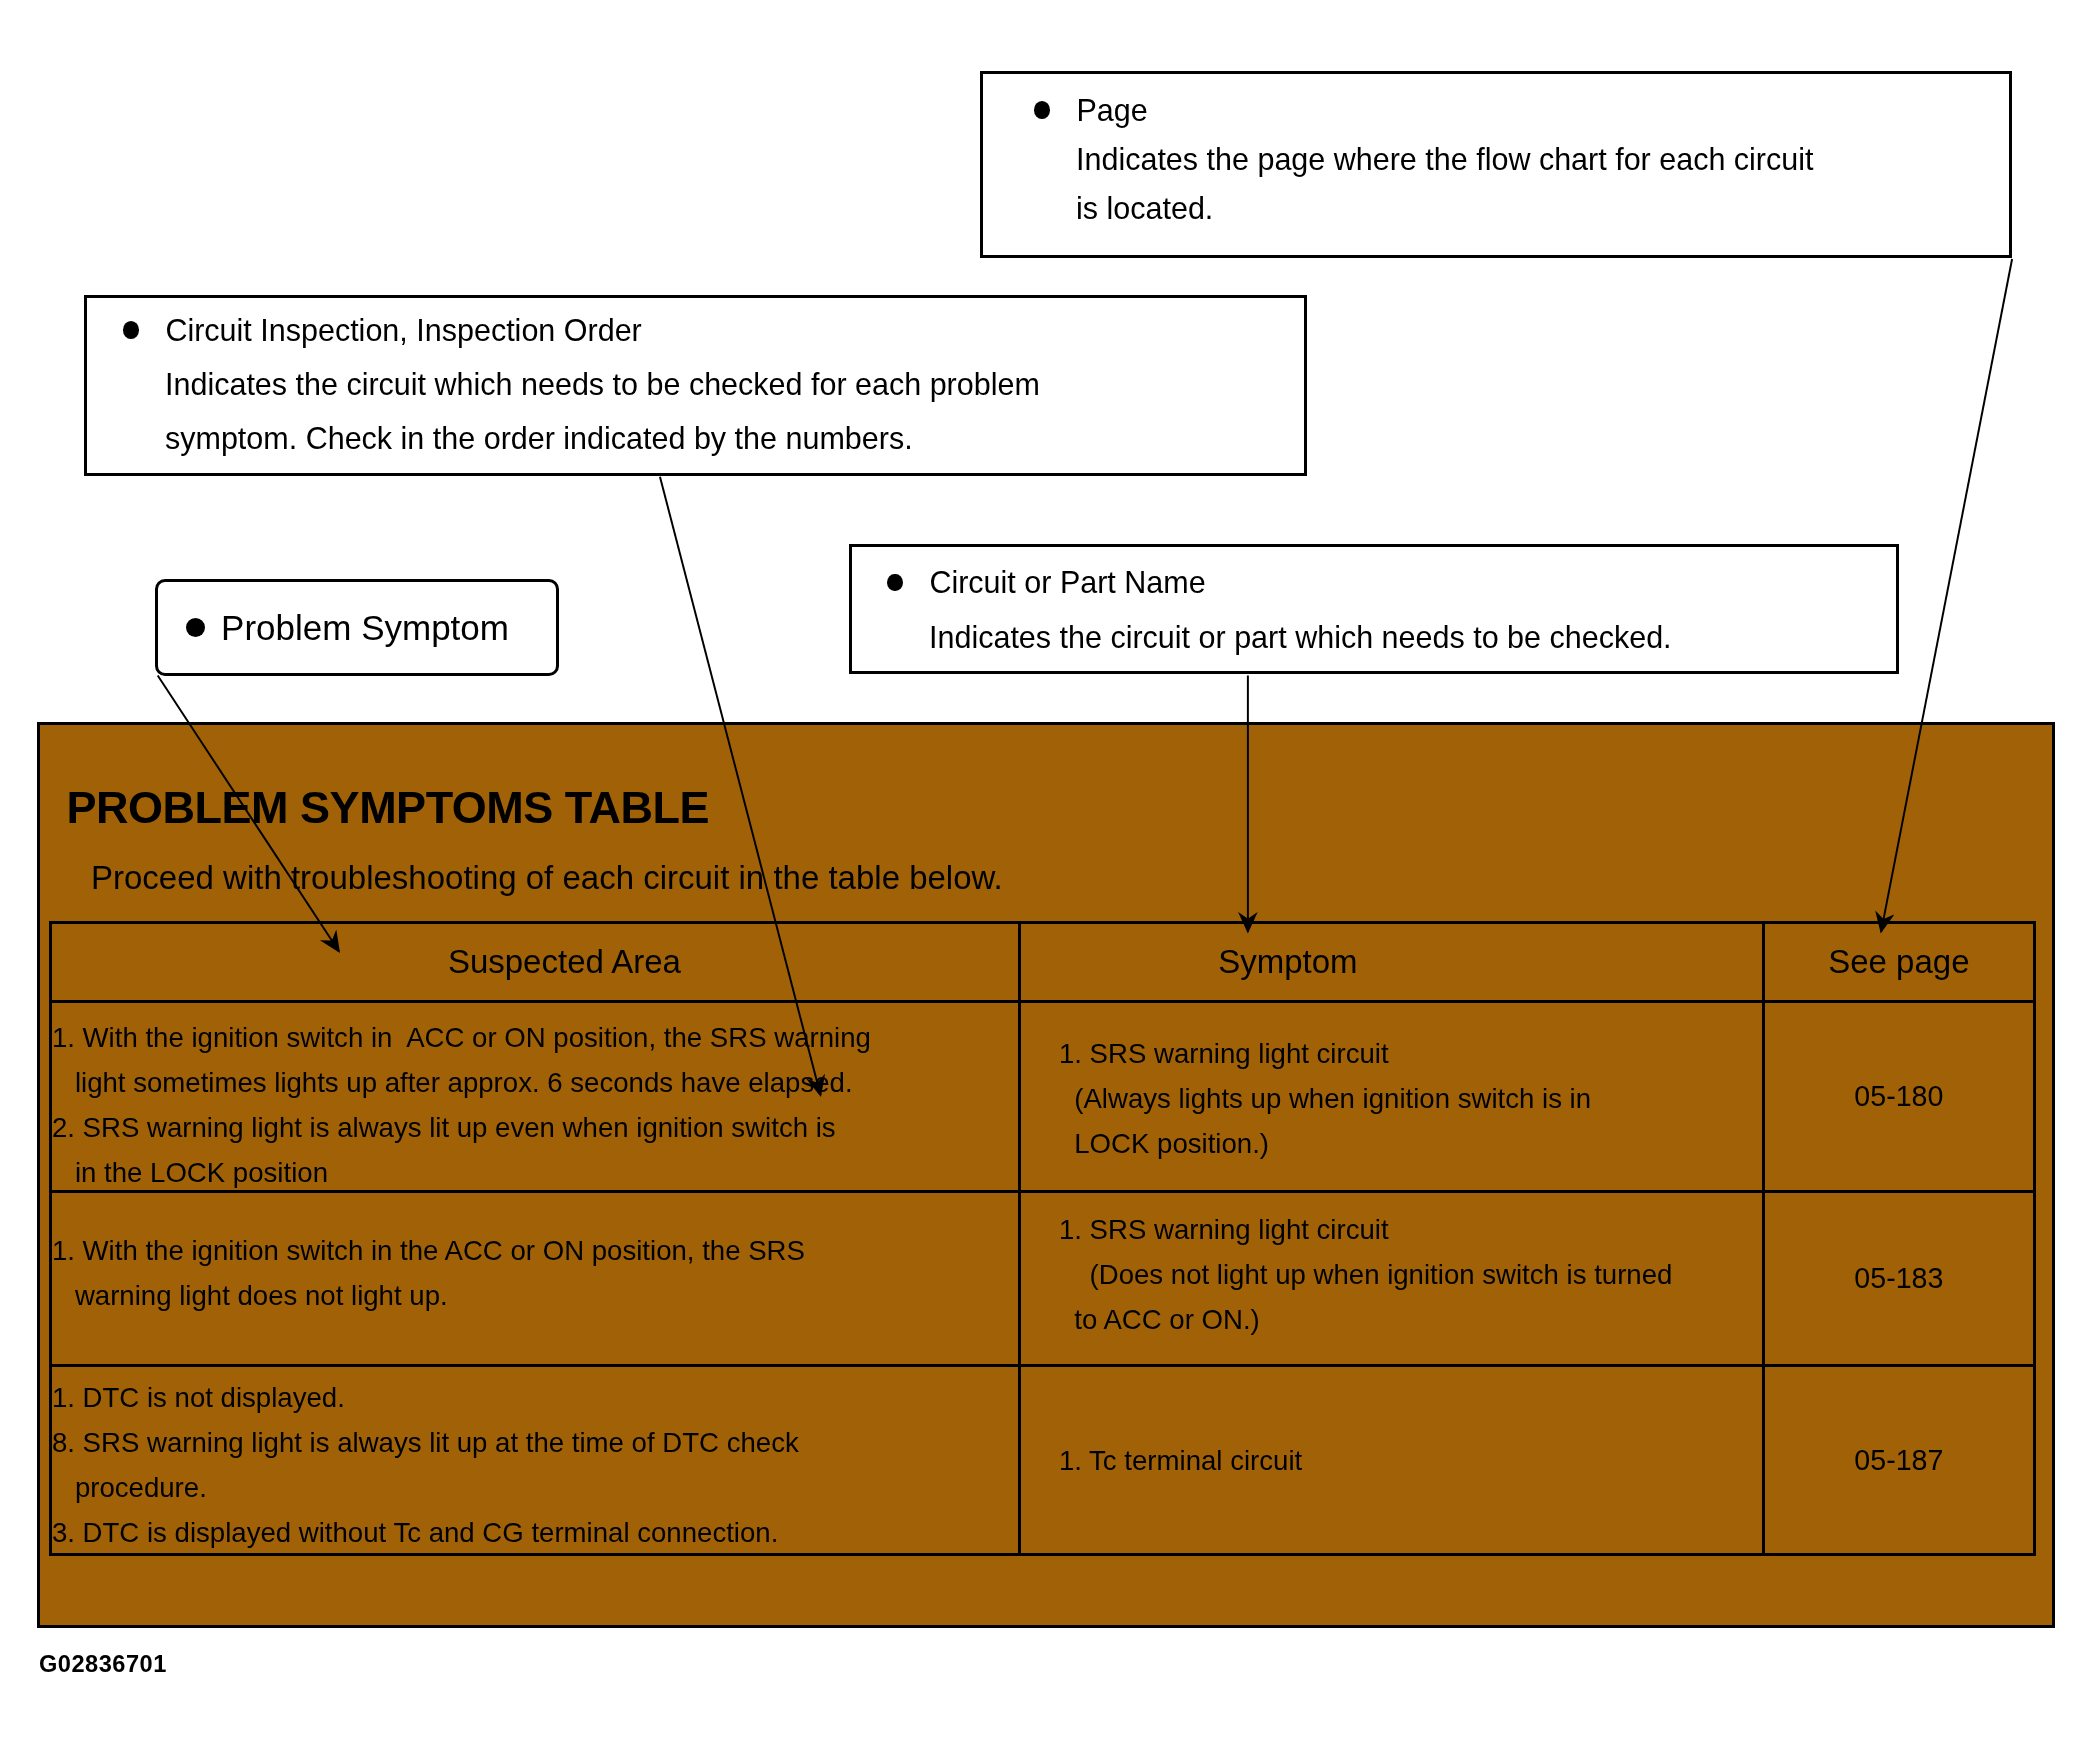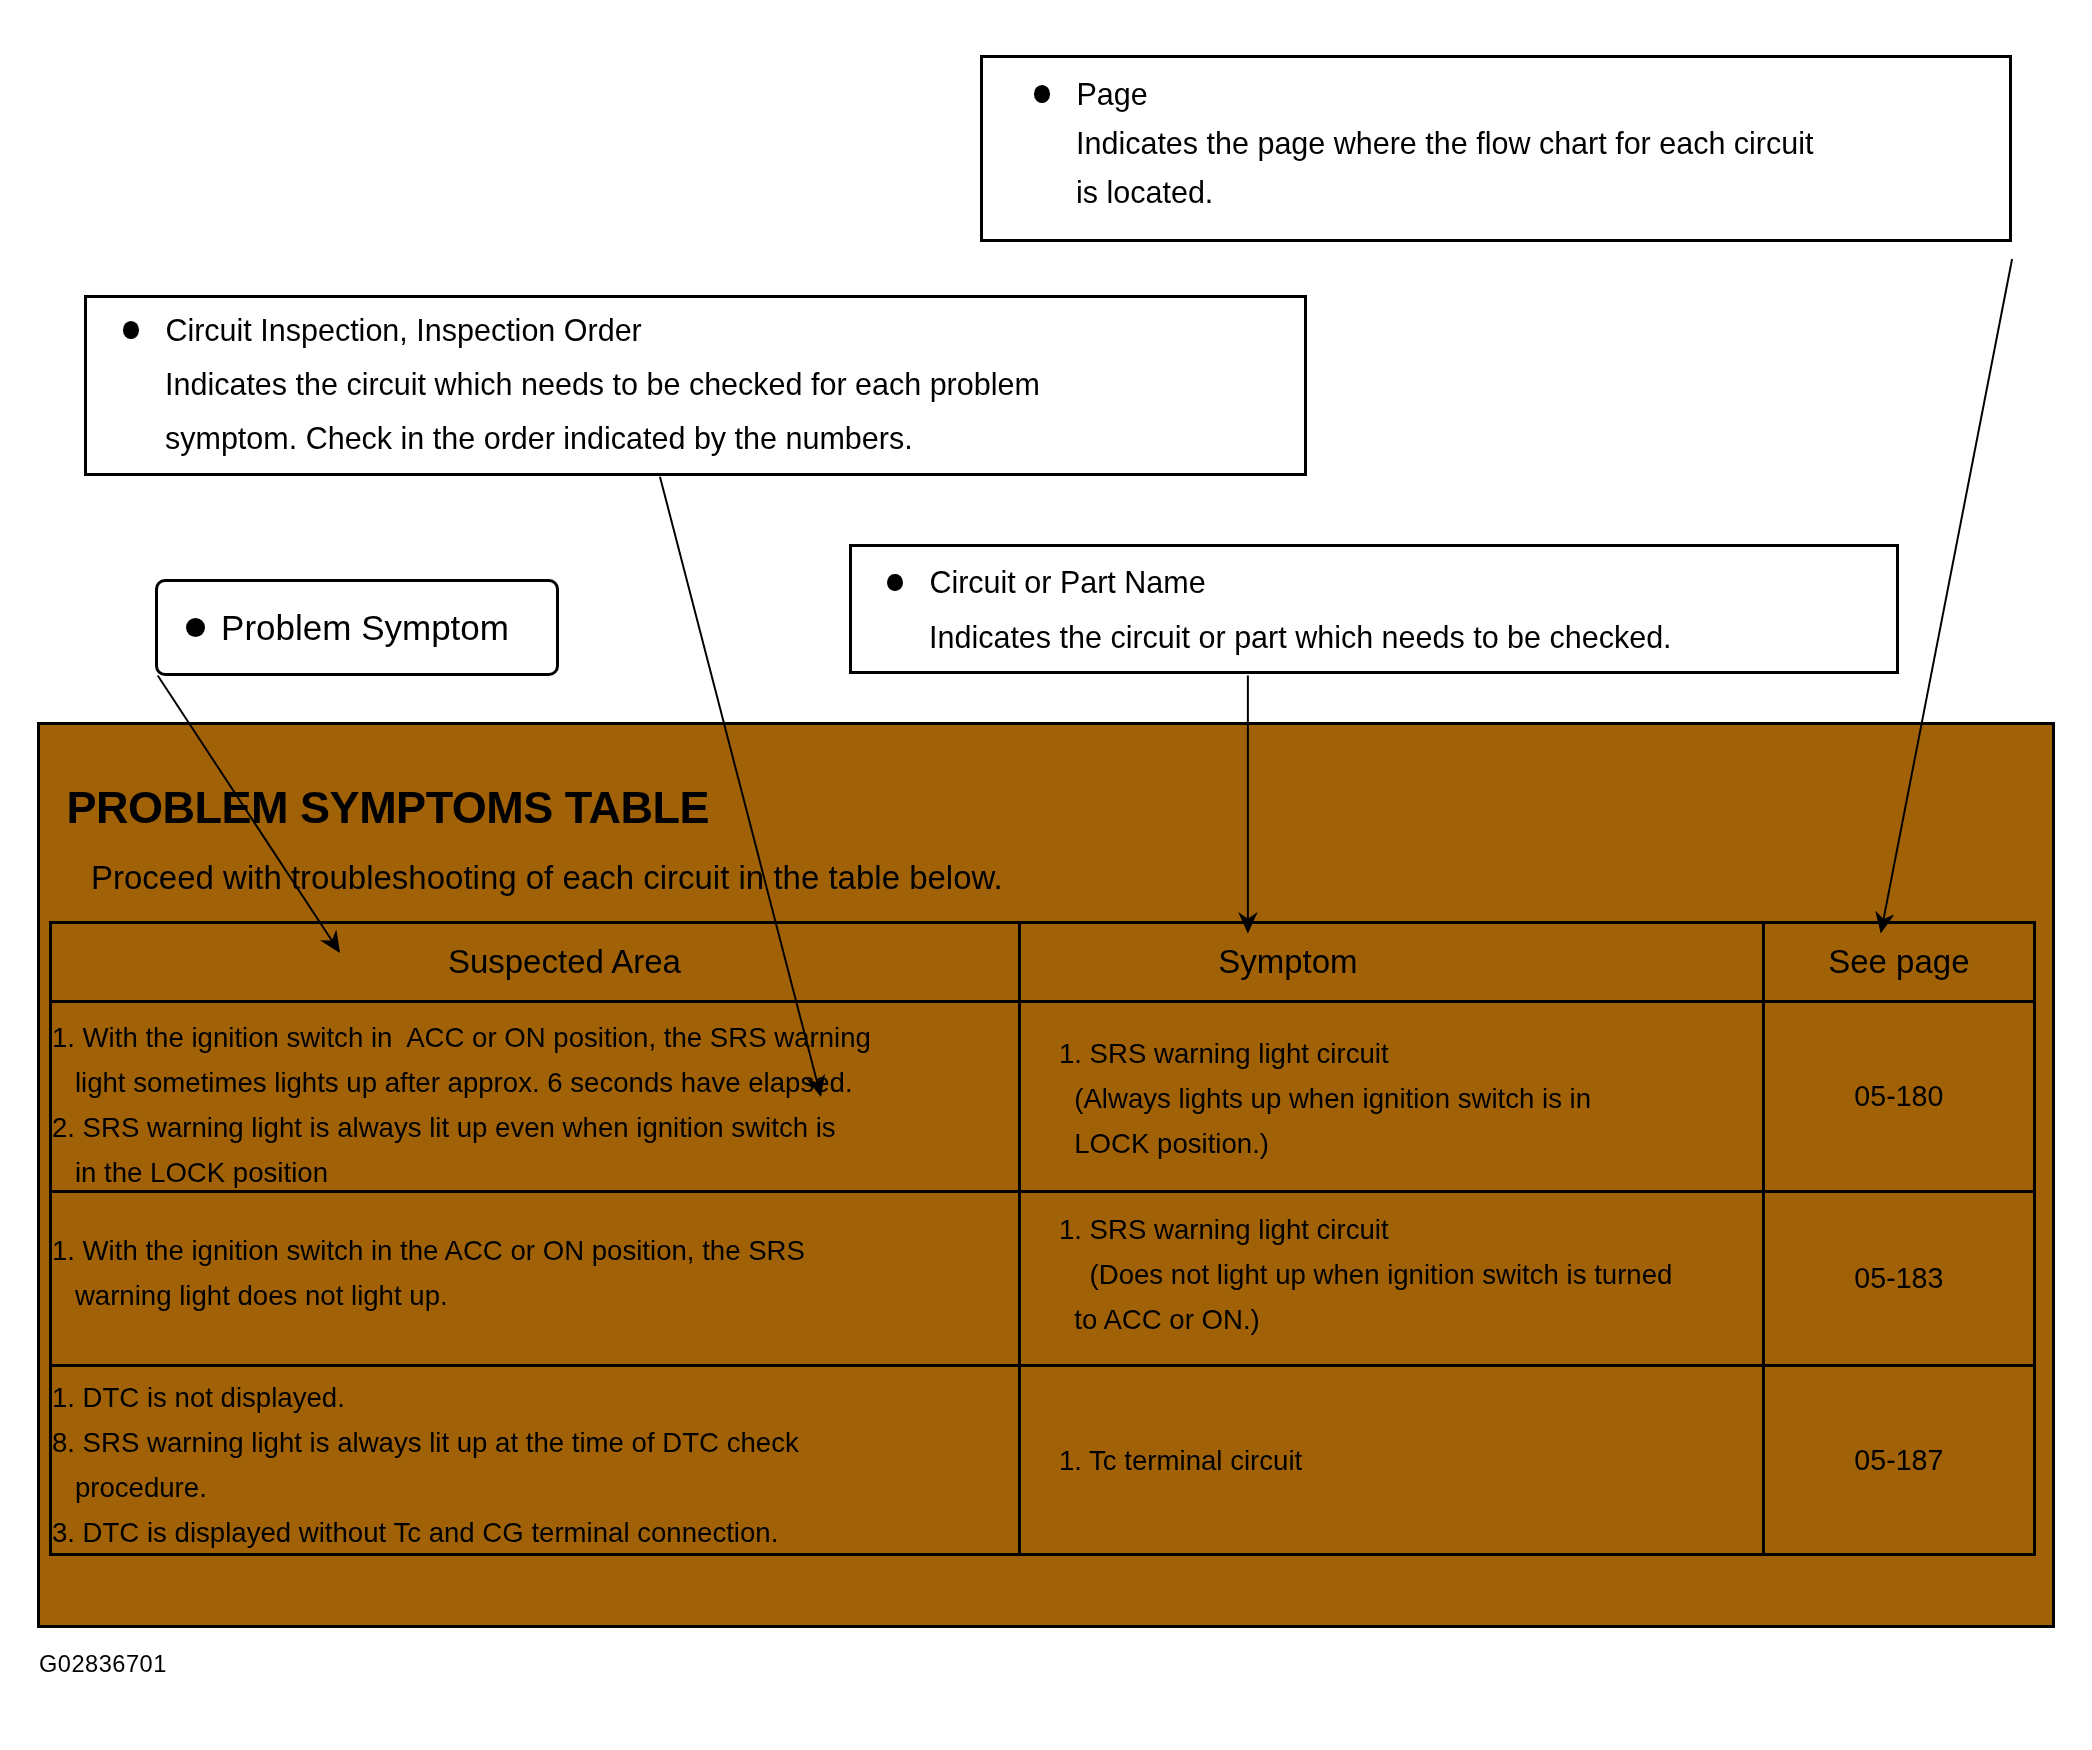--- a/index.html
+++ b/index.html
@@ -77,31 +77,31 @@
   .pt12{padding-top:11.8px;}
   .pt36{padding-top:35px;}
   .pt8{padding-top:7.9px;}
   .pt28{padding-top:27.6px;}
   .pt14{padding-top:13.8px;}
   .vcenter{display:flex;align-items:center;white-space:pre-wrap;}
   .page-c{display:flex;align-items:center;justify-content:center;font-size:28.6px;}
   
   #figure-code{
     position:absolute;left:39px;top:1651px;
-    font-size:23.6px;font-weight:normal;letter-spacing:0.5px;
+    font-size:23.6px;font-weight:bold;letter-spacing:0.5px;
   }
   
   #arrow-layer{position:absolute;left:0;top:0;pointer-events:none;}
 </style>
 </head>
 <body>
 
 <div id="page">
 
-  <div class="callout" style="left:980px;top:55px;width:1032px;height:187px;padding:11.8px 19.7px 0 51px;">
+  <div class="callout" style="left:980px;top:71px;width:1032px;height:187px;padding:11.8px 19.7px 0 51px;">
     <div class="trow">
       <span class="bullet"></span>
       <span class="ttext">Page</span>
     </div>
     <div class="desc" style="margin-left:42px;">Indicates the page where the flow chart for each circuit
 is located.</div>
   </div>
 
   <div class="callout" style="left:84px;top:295px;width:1223px;height:181px;padding:4.9px 19.7px 0 36px;line-height:54px;">
     <div class="trow">

